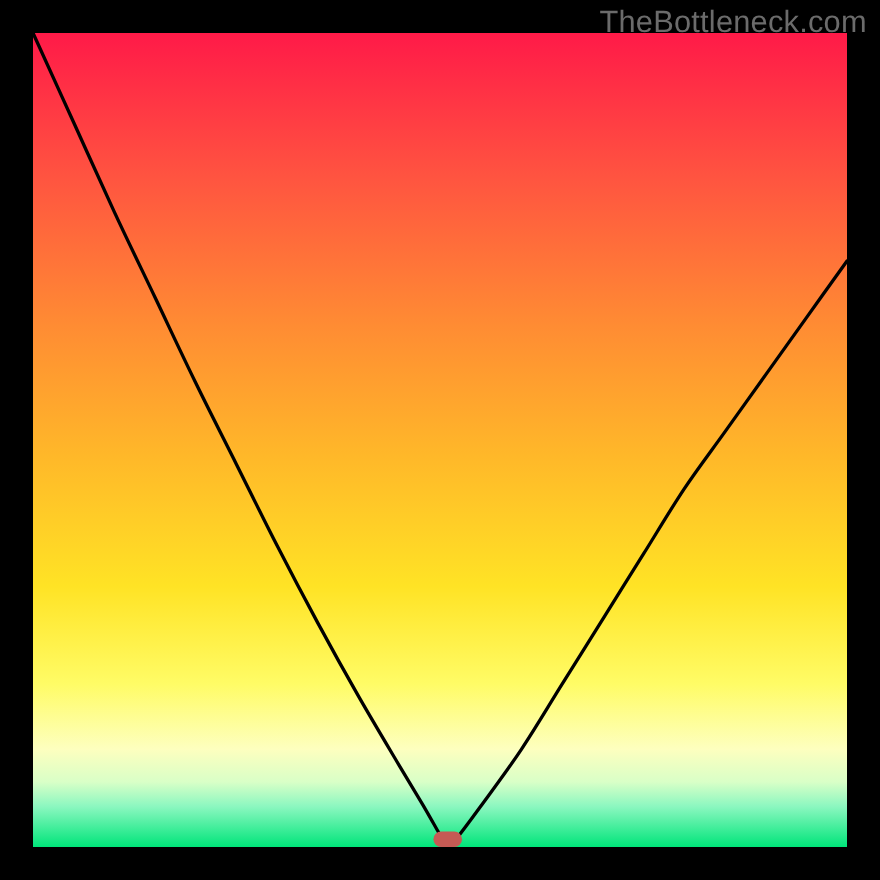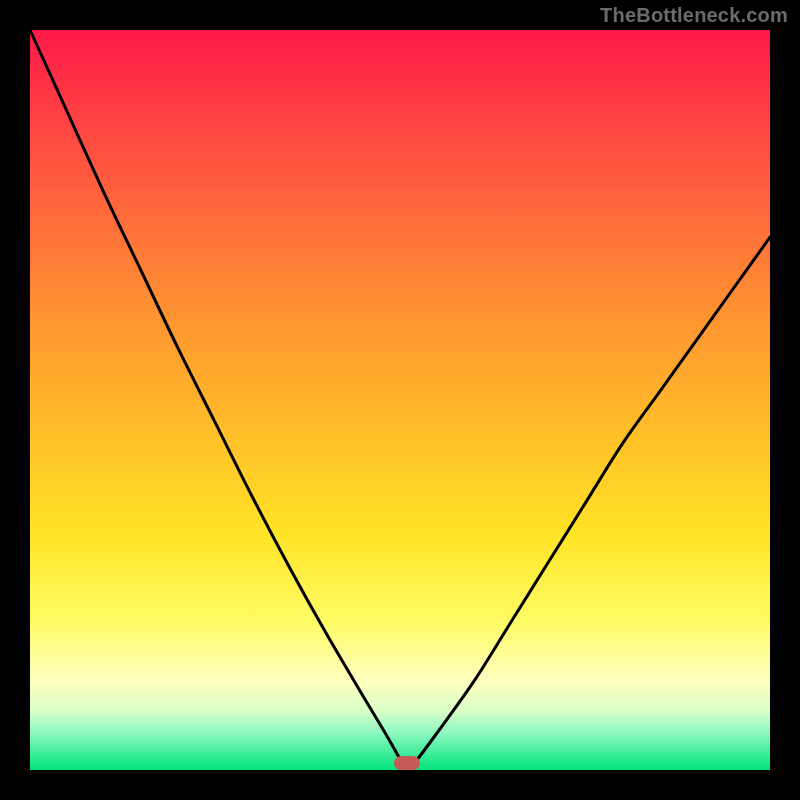--- a/index.html
+++ b/index.html
@@ -37,22 +37,22 @@
       #d9ffc7 92%,
       #8cf7c0 95%,
       #00e57a 100%
     );
   }
   .watermark {
     position: absolute;
     top: 4px;
     right: 12px;
     color: #6b6b6b;
-    font-size: 20px;
-    font-weight: 700;
+    font-size: 28px;
+    font-weight: 400;
     letter-spacing: 0.2px;
     user-select: none;
   }
   svg.curve {
     position: absolute;
     top: 0;
     left: 0;
     width: 740px;
     height: 740px;
     overflow: visible;

